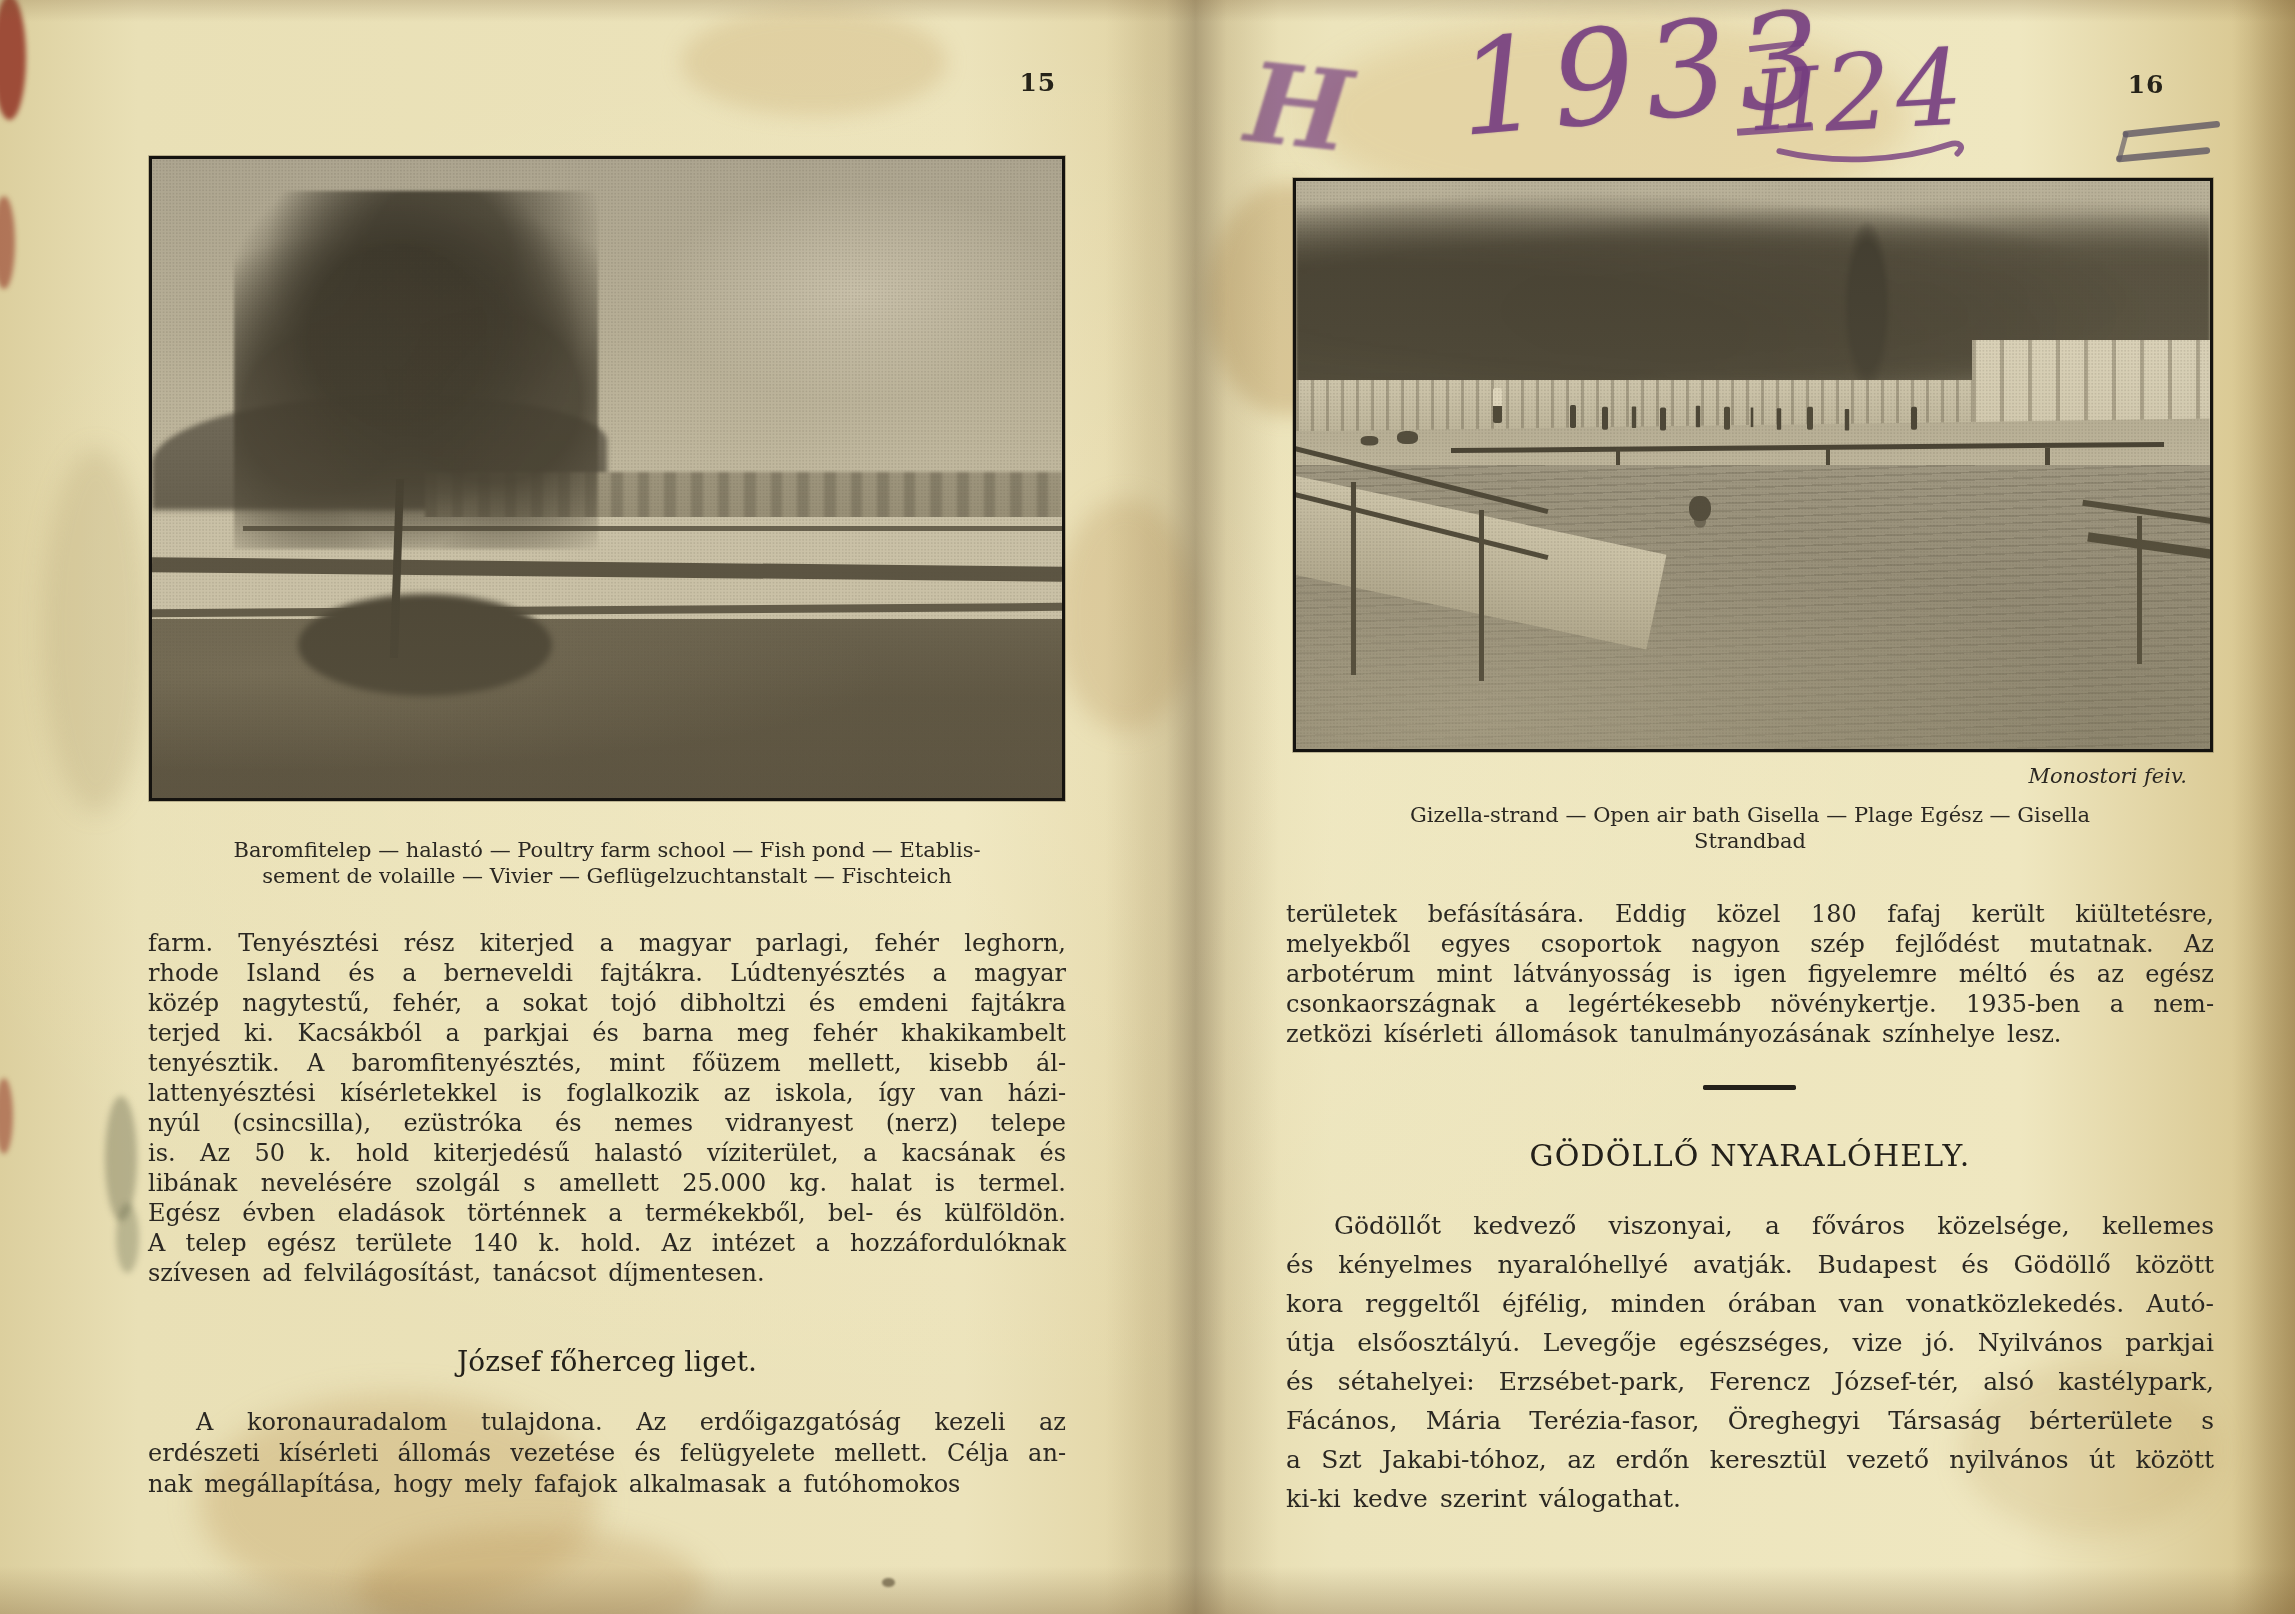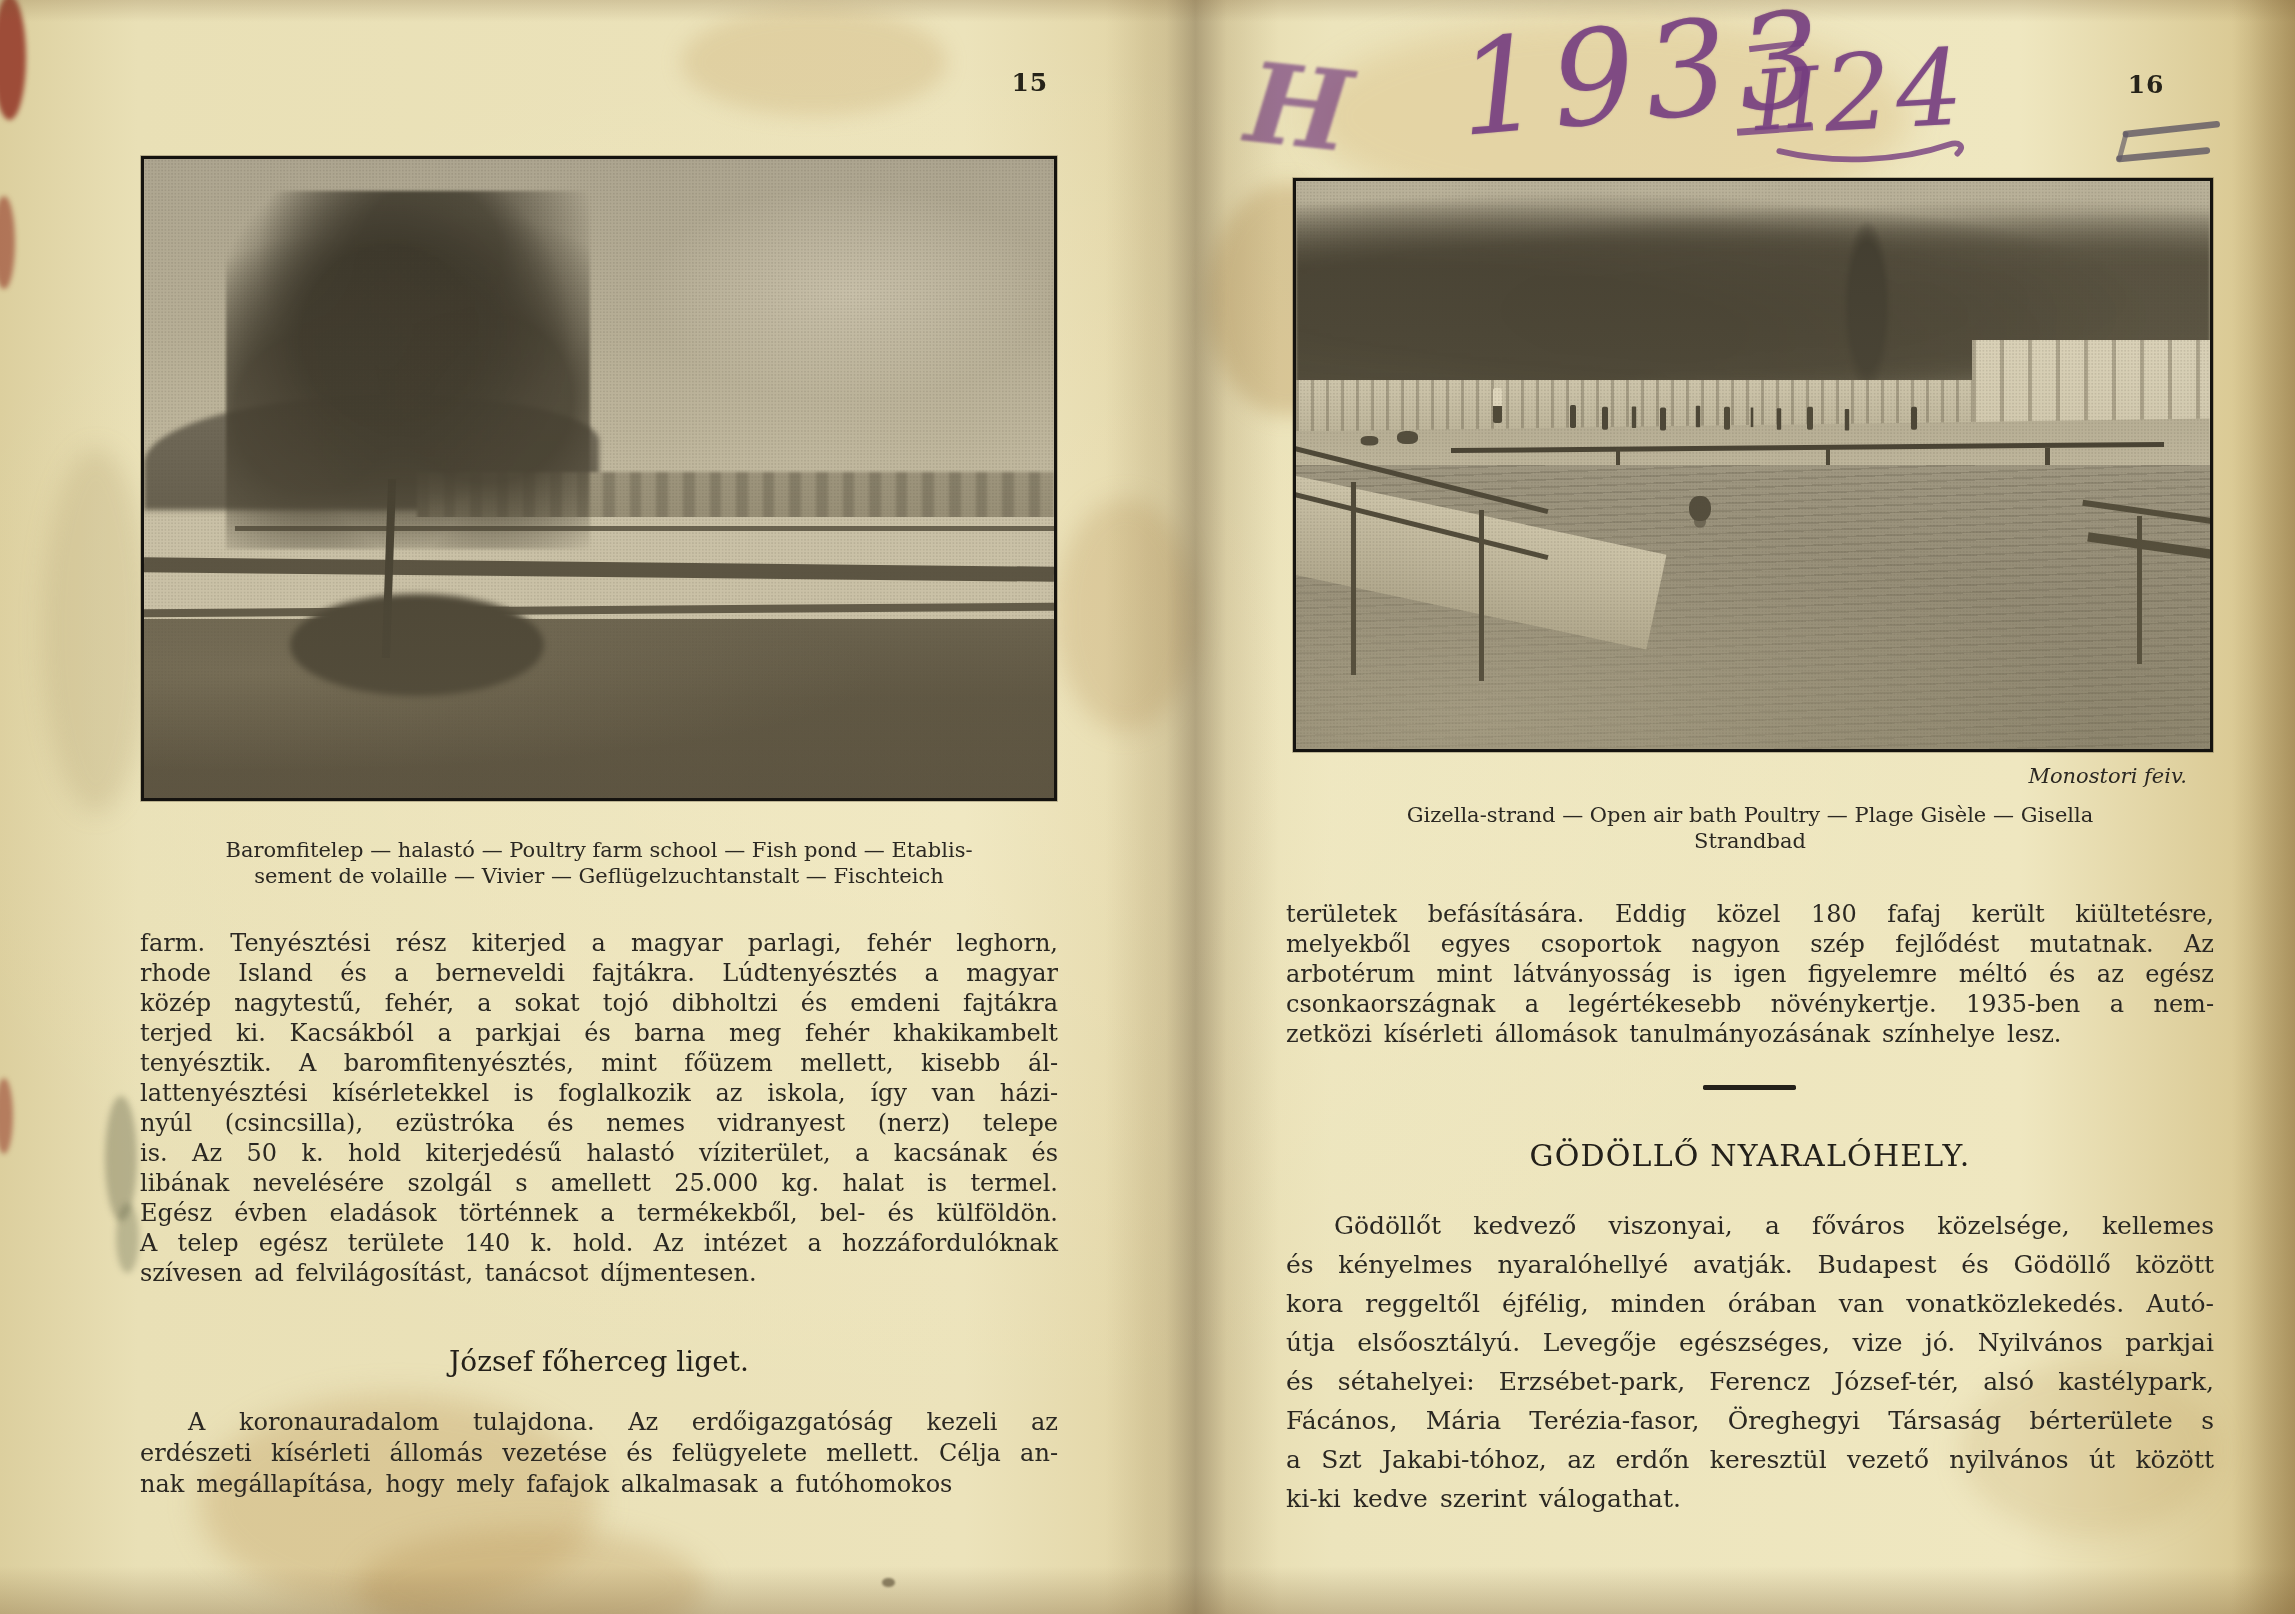--- a/index.html
+++ b/index.html
@@ -18,21 +18,21 @@
   .bottom-shade{left:0;top:1566px;width:100%;height:48px;
     background:linear-gradient(180deg,rgba(0,0,0,0),rgba(110,80,40,.30));}
   .top-shade{left:0;top:0;width:100%;height:21.6px;
     background:linear-gradient(0deg,rgba(0,0,0,0),rgba(120,90,50,.22));}
   .right-shade{left:2232px;top:0;width:63px;height:100%;
     background:linear-gradient(90deg,rgba(0,0,0,0),rgba(120,90,45,.38));}
 
   .stain{position:absolute;border-radius:50%;pointer-events:none;}
 
   .page{position:absolute;top:0;height:100%;width:1148px;}
-  #page-left{left:0;padding-left:37px;}
+  #page-left{left:8px;padding-left:37px;}
   #page-right{left:1148px;}
 
   .page-number{position:absolute;font-size:25px;font-weight:bold;letter-spacing:0.8px;color:#262319;}
 
   .photo{position:absolute;border:3.3px solid #15130f;overflow:hidden;background:#b6b09e;
     box-shadow:0 0 0 0.8px rgba(60,50,30,.35);}
   .ph{position:absolute;}
   .halftone{position:absolute;inset:0;
     background-image:radial-gradient(rgba(38,34,27,.16) 0.8px,rgba(0,0,0,0) 1.2px);
     background-size:3.3px 3.3px;opacity:.85;}
@@ -205,21 +205,21 @@
       <div class="ph" style="left:86%;top:58%;width:16%;height:5.8px;
         background:#2a271f;transform:rotate(8deg);box-shadow:11.6px 33px 0 1.7px #2a271f;"></div>
       <div class="ph" style="left:92%;top:59%;width:5px;height:26%;background:#2a271f;"></div>
       <div class="halftone"></div>
       <div class="sepia"></div>
     </div>
 
     <div class="credit" style="left:664px;top:764px;width:375px;">Monostori feiv.</div>
 
     <div class="caption" style="left:138px;top:802px;width:928px;">
-        <div class="line">Gizella-strand — Open air bath Poultry — Plage Gisèle — Gisella</div>
+        <div class="line">Gizella-strand — Open air bath Gisella — Plage Egész — Gisella</div>
         <div class="line">Strandbad</div>
       </div>
 
     <div class="para body-right1">
         <div class="line">területek befásítására. Eddig közel 180 fafaj került kiültetésre,</div>
         <div class="line">melyekből egyes csoportok nagyon szép fejlődést mutatnak. Az</div>
         <div class="line">arbotérum mint látványosság is igen figyelemre méltó és az egész</div>
         <div class="line">csonkaországnak a legértékesebb növénykertje. 1935-ben a nem-</div>
         <div class="line">zetközi kísérleti állomások tanulmányozásának színhelye lesz.</div>
       </div>

